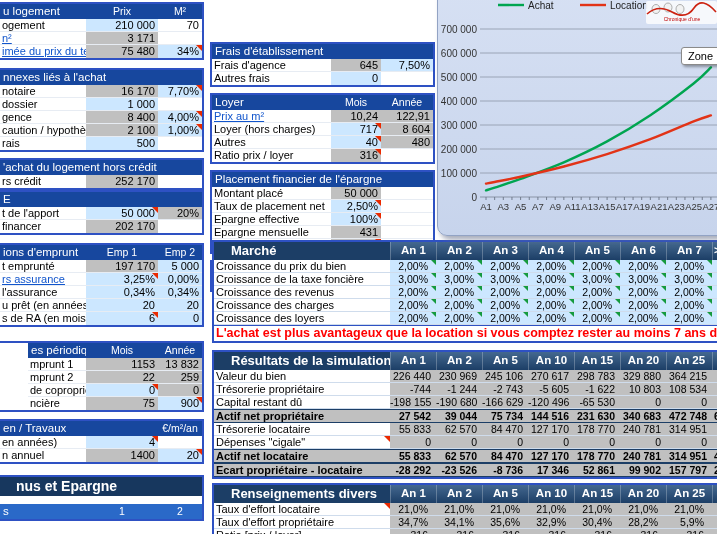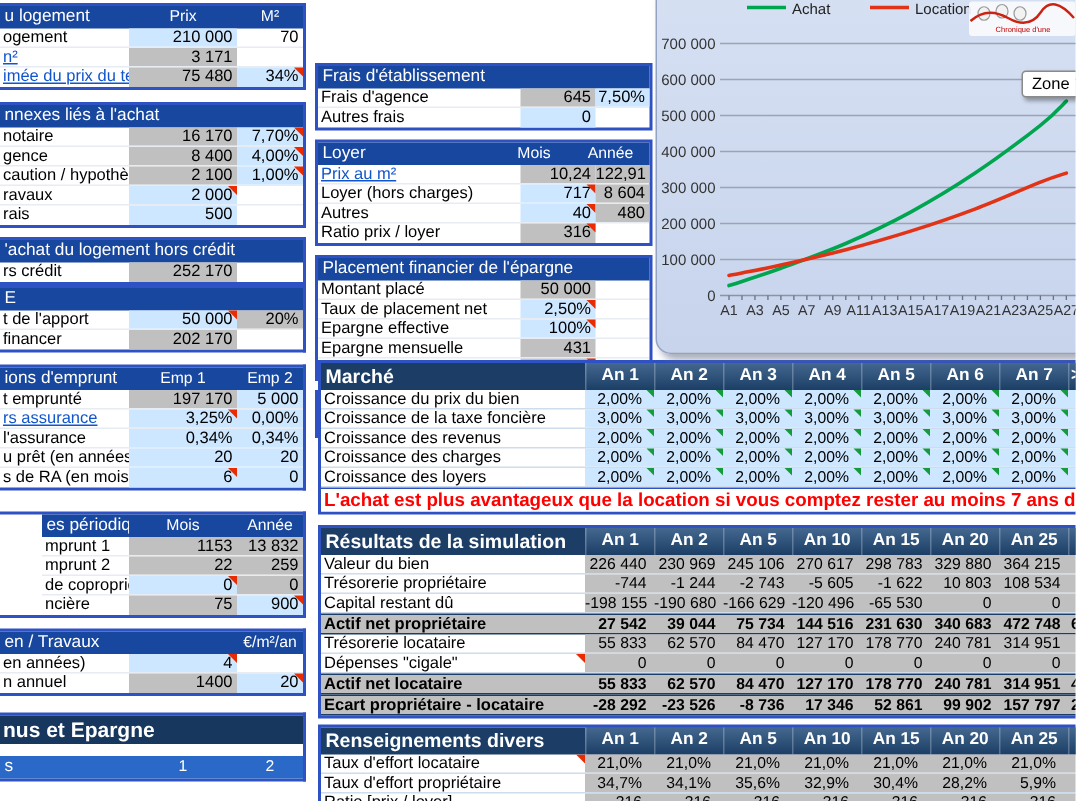--- a/index.html
+++ b/index.html
@@ -8,40 +8,40 @@
   *{box-sizing:border-box}
   
   .col{position:absolute}
   #left-col{left:0;top:2px;width:204px}
   #mid-col{left:210px;top:2px;width:225px}
   .tbl{border:2px solid #2e51c3;background:#fff}
   #left-col .tbl{border-left:none}
   .hd{background:#17479e;color:#fff;font-weight:normal;height:15px;line-height:14px;display:flex;font-size:11.5px;white-space:nowrap}
   .hd .ttl{flex:1;padding-left:3px;overflow:hidden}
   .hd.sub{background:#2a69c8}
-  .bighd{background:#17375e;color:#fff;font-weight:bold;font-size:14px;height:19px;line-height:18px;padding-left:2px;white-space:nowrap;overflow:hidden}
+  .bighd{background:#17375e;color:#fff;font-weight:bold;font-size:14px;height:19px;line-height:18px;padding-left:16px;white-space:nowrap;overflow:hidden}
   .gaprow{height:8px;background:#fff}
   .h{text-align:center;font-size:10.5px}
   #left-col .h1{width:72px}#left-col .h2{width:44px}
   #mid-col .h1{width:50px}#mid-col .h2{width:52px}
   .row{display:flex;height:13px;line-height:12px;white-space:nowrap;border-bottom:1px solid rgba(120,150,190,.18)}
   .row:last-child{border-bottom:none}
   .lbl{flex:1;padding-left:2px;overflow:hidden;position:relative}
   .c{text-align:right;padding-right:3px;position:relative;overflow:visible}
   #left-col .c1{width:72px}#left-col .c2{width:44px}
-  #mid-col .c1{width:50px}#mid-col .c2{width:36px}
+  #mid-col .c1{width:50px}#mid-col .c2{width:52px}
   .bg-b{background:#cce7ff}.bg-g{background:#c0c0c0}
   .lnk{color:#1155cc;text-decoration:underline;cursor:pointer}
   .mk{position:absolute;top:0;right:0;width:0;height:0;border-top:6px solid #ea2a00;border-left:6px solid transparent}
   .mk-g{border-top-color:#169a3e;border-top-width:5px;border-left-width:5px}
   
   #bottom{left:212px;top:240px;width:562px}
   .wtbl{border:2px solid #2e51c3;background:#fff;width:550px}
   .whd{display:flex;height:18px;line-height:17px;color:#fff;font-weight:bold;background:#1c3e66}
-  .whd .ttl{width:176px;padding-left:3px;font-size:13px;overflow:hidden;white-space:nowrap}
+  .whd .ttl{width:176px;padding-left:17px;font-size:13px;overflow:hidden;white-space:nowrap}
   .whd .h{width:46px;font-size:11.5px;background:linear-gradient(180deg,#44688f,#1c3e66);border-left:1px solid rgba(255,255,255,.25);line-height:17px}
   .whd .edge{text-align:left;padding-left:1px}
   .wrow{display:flex;height:13px;line-height:12px;white-space:nowrap;border-bottom:1px solid #cfdcec}
   .wrow:last-child{border-bottom:none}
   .wrow .lbl{width:176px;flex:none}
   .wrow .wc{width:46px;text-align:right;position:relative;font-size:10.5px}
   .wrow .wc.ec{text-align:left;padding-left:2px}
   .pad8 .wc{padding-right:8px}.pad5 .wc{padding-right:5px}
   .wrow.bold{font-weight:bold;height:14px;line-height:13px;border-top:1px solid #1c3e66;border-bottom:1px solid #1c3e66}
   .wrow.bold .lbl,.wrow.bold .wc{background:#c0c0c0}
@@ -84,33 +84,33 @@
     <div class="tbl" style="margin-bottom: 6px;">
       <div class="hd">
         <span class="ttl">nnexes liés à l'achat</span>
       </div>
       <div class="row">
         <div class="lbl">notaire</div>
         <div class="c c1 bg-g"><span>16 170</span></div>
         <div class="c c2 bg-b"><span>7,70%</span><i class="mk"></i></div>
       </div>
       <div class="row">
+        <div class="lbl">dossier</div>
+        <div class="c c1 bg-b"><span>1 000</span></div>
+        <div class="c c2"></div>
+      </div>
+      <div class="row">
         <div class="lbl">gence</div>
         <div class="c c1 bg-g"><span>8 400</span></div>
         <div class="c c2 bg-b"><span>4,00%</span><i class="mk"></i></div>
       </div>
       <div class="row">
         <div class="lbl">caution / hypothèque</div>
         <div class="c c1 bg-g"><span>2 100</span></div>
         <div class="c c2 bg-b"><span>1,00%</span><i class="mk"></i></div>
-      </div>
-      <div class="row">
-        <div class="lbl">ravaux</div>
-        <div class="c c1 bg-b"><span>2 000</span><i class="mk"></i></div>
-        <div class="c c2"></div>
       </div>
       <div class="row">
         <div class="lbl">rais</div>
         <div class="c c1 bg-b"><span>500</span></div>
         <div class="c c2"></div>
       </div>
     </div>
     <div class="tbl" style="margin-bottom: 0px;">
       <div class="hd">
         <span class="ttl">'achat du logement hors crédit</span>

